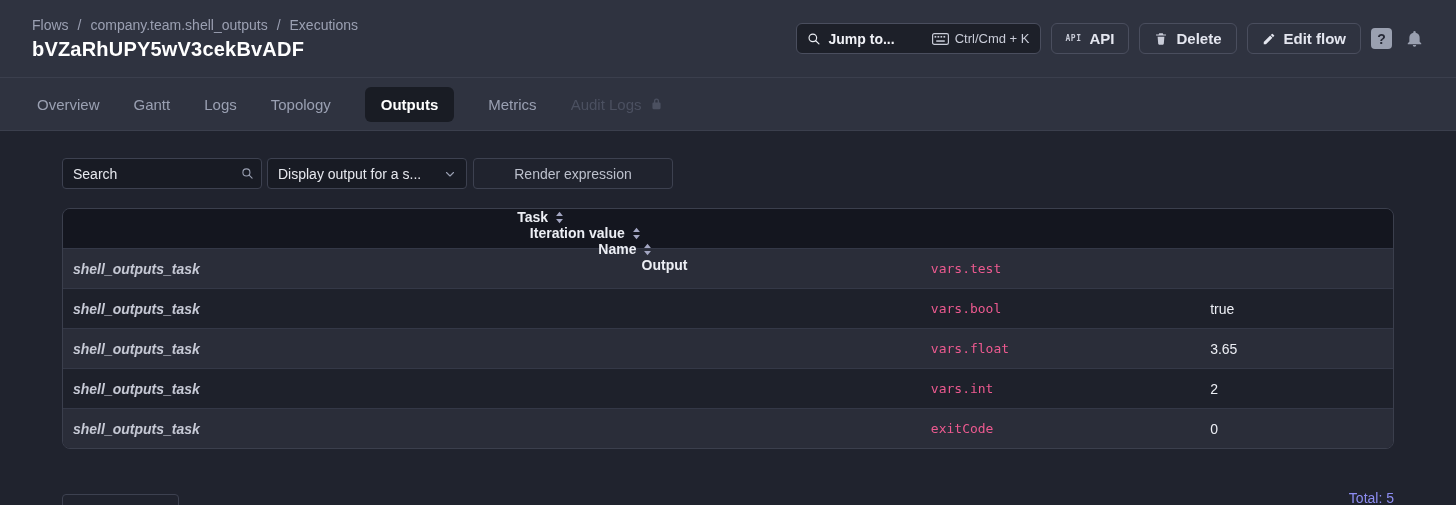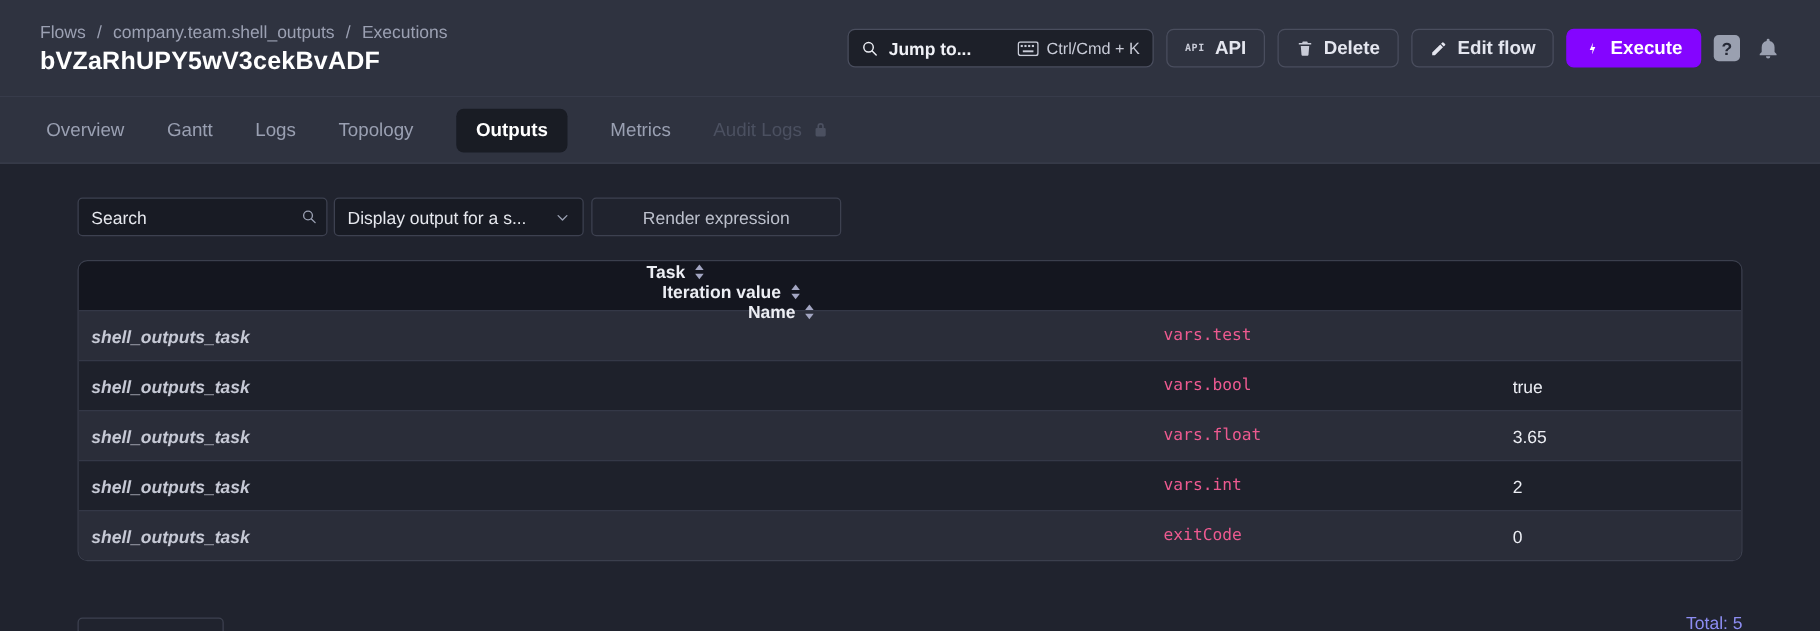--- a/index.html
+++ b/index.html
@@ -205,28 +205,20 @@
       </span>
       <span>Delete</span>
     </button>
     <button class="btn">
       <span style="display:inline-flex;">
         <svg width="14" height="14" viewBox="0 0 24 24" fill="#e4e6ef">
             <path d="M3 17.25V21h3.75L17.8 9.94l-3.75-3.75L3 17.25zM20.7 7.04a1 1 0 0 0 0-1.41l-2.34-2.34a1 1 0 0 0-1.41 0l-1.83 1.83 3.75 3.75 1.83-1.83z"></path>
           </svg>
       </span>
       <span>Edit flow</span>
-    </button>
-    <button class="btn btn-execute">
-      <span style="display:inline-flex;">
-        <svg width="12" height="14" viewBox="0 0 24 24" fill="#ffffff">
-            <path d="M11 21l1.2-7H7.5L13 2l-1.2 7h4.7L11 21z"></path>
-          </svg>
-      </span>
-      <span>Execute</span>
     </button>
     <button class="help-btn">
       <span>?</span>
     </button>
     <button class="bell-btn">
       <span style="display:inline-flex;">
         <svg width="19" height="19" viewBox="0 0 24 24" fill="#9aa0b0">
             <path d="M12 22.5a2.2 2.2 0 0 0 2.2-2.2H9.8A2.2 2.2 0 0 0 12 22.5zm6.5-6.5V11a6.5 6.5 0 0 0-5-6.32V4a1.5 1.5 0 0 0-3 0v.68A6.5 6.5 0 0 0 5.5 11v5l-2 2v1.2h17V18l-2-2z"></path>
           </svg>
       </span>
@@ -296,20 +288,23 @@
       </div>
       <div class="th col-name">
         <span>Name</span>
         <span style="display:inline-flex;">
           <svg width="9" height="13" viewBox="0 0 10 14">
               <path d="M5 0.5l3.8 4.8H1.2z" fill="#a3a6c2"></path>
               <path d="M5 13.5l3.8-4.8H1.2z" fill="#a3a6c2"></path>
             </svg>
         </span>
       </div>
+      <div class="th col-out">
+        <span>Output</span>
+      </div>
     </div>
 
     <div class="row odd">
       <div class="cell cell-task col-task">shell_outputs_task</div>
       <div class="cell col-iter"></div>
       <div class="cell cell-name col-name">vars.test</div>
     </div>
     <div class="row even">
       <div class="cell cell-task col-task">shell_outputs_task</div>
       <div class="cell col-iter"></div>

